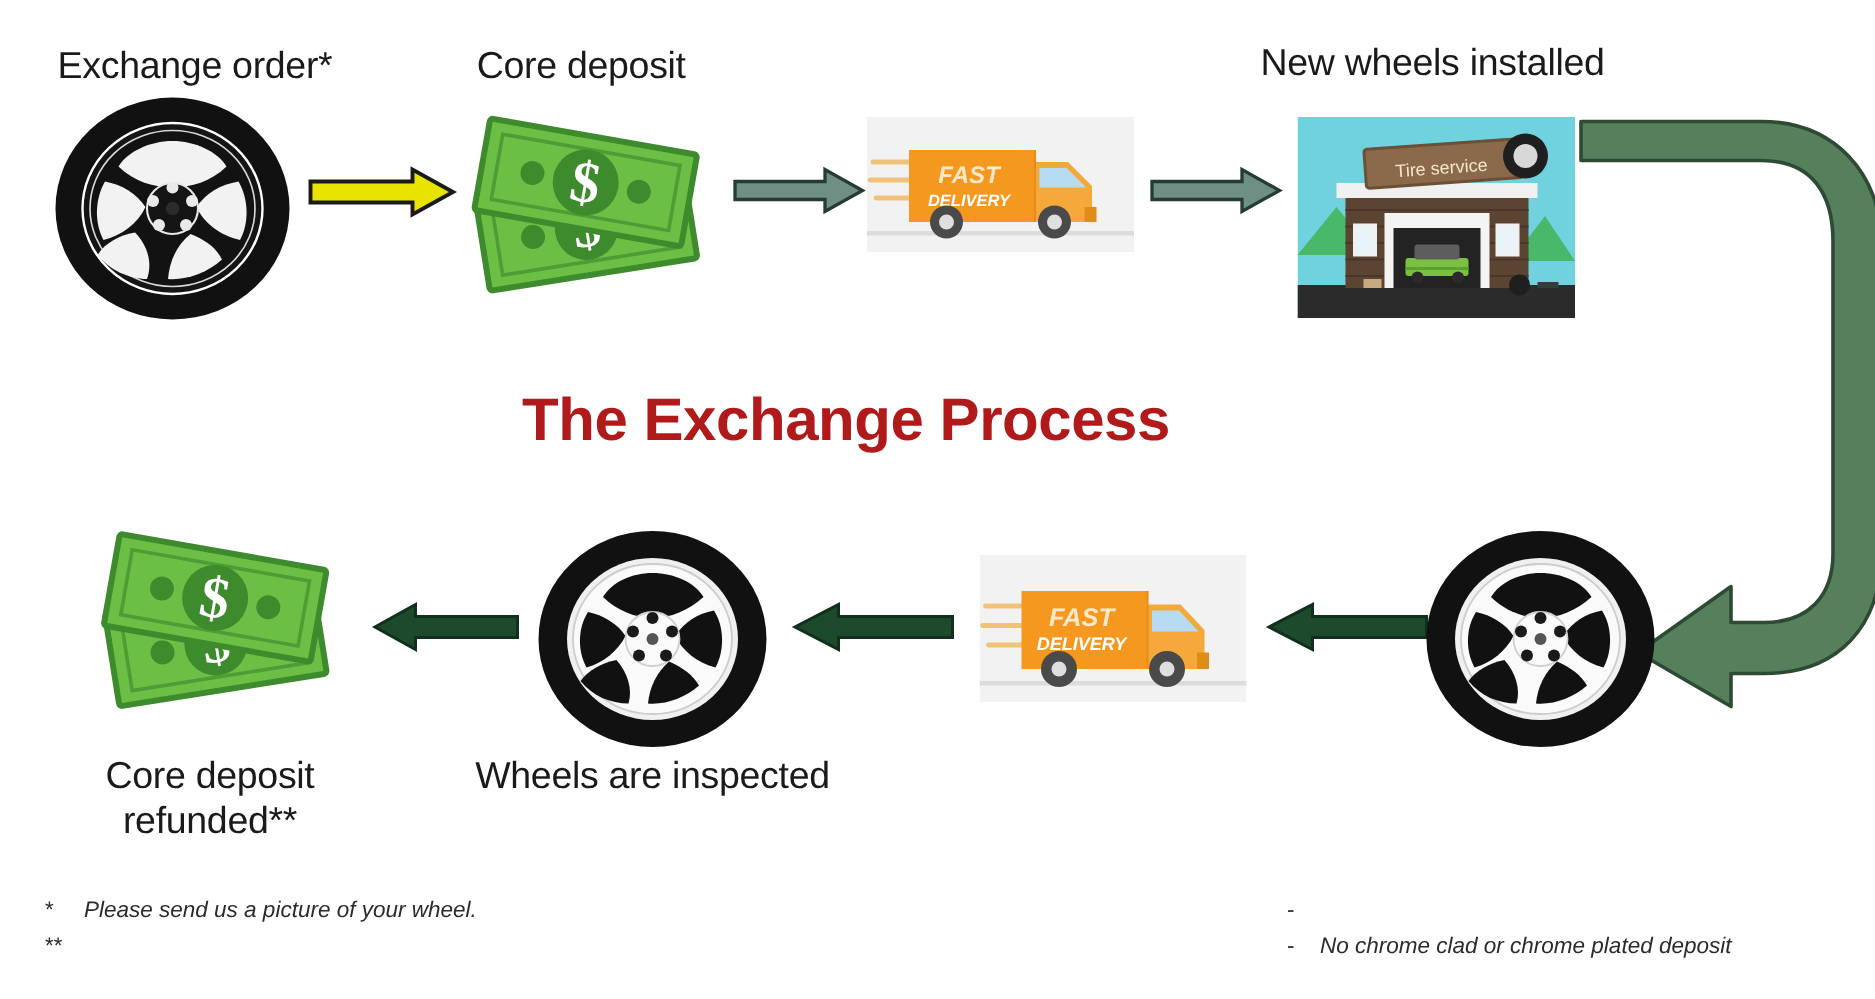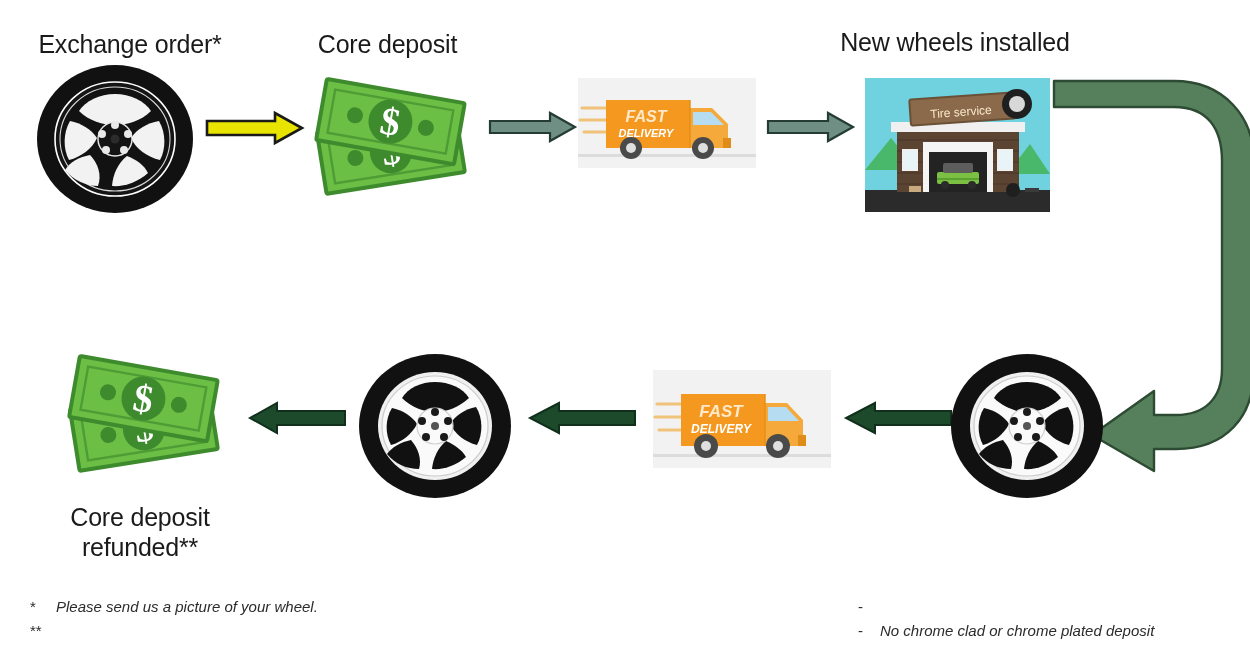--- a/index.html
+++ b/index.html
@@ -248,20 +248,21 @@
                L106 368
                L106 346
                L128 346
                C178 346 206 314 206 266
                L206 58
                C206 14 176 -22 126 -22
                L6 -22 Z" fill="#56805c" stroke="#2d4a33" stroke-width="2.4" stroke-linejoin="round"></path>
     </svg>
   </div>
 
+  <div class="title" style="left:348px; top:258px;">The Exchange Process</div>
 
   <div class="money" style="left:58px; top:352px;">
     <svg width="175" height="130" viewBox="0 0 175 130">
       <g transform="rotate(-9 87 65)">
         <rect x="14" y="46" width="140" height="62" rx="2" fill="#6cbf45" stroke="#3e8b2e" stroke-width="4"></rect>
         <rect x="24" y="55" width="120" height="44" fill="none" stroke="#4e9c35" stroke-width="2.4"></rect>
         <circle cx="48" cy="77" r="8" fill="#3e8b2e"></circle>
         <circle cx="120" cy="77" r="8" fill="#3e8b2e"></circle>
         <circle cx="84" cy="77" r="21" fill="#3e8b2e"></circle>
         <text x="84" y="89" font-family="Liberation Serif, serif" font-size="37" font-weight="bold" fill="#ffffff" text-anchor="middle">$</text>
@@ -365,20 +366,21 @@
         <circle cx="68" cy="85" r="4"></circle>
         <circle cx="64" cy="69" r="4"></circle>
       </g>
       <circle cx="77" cy="74" r="4" fill="#555555"></circle>
     </svg>
   </div>
 
   <div class="step-label" style="left:20px; top:503px; width:240px;">Core deposit
 refunded**</div>
 
+  <div class="step-label" style="left:300px; top:503px; width:270px;">Wheels are inspected</div>
 
 
   <div class="footnote-block" style="left:30px; top:595px;">
     <div class="fn-row">
       <span class="fn-mark">*</span>
       <span class="fn-text">Please send us a picture of your wheel.</span>
     </div>
     <div class="fn-row">
       <span class="fn-mark">**</span>
     </div>

